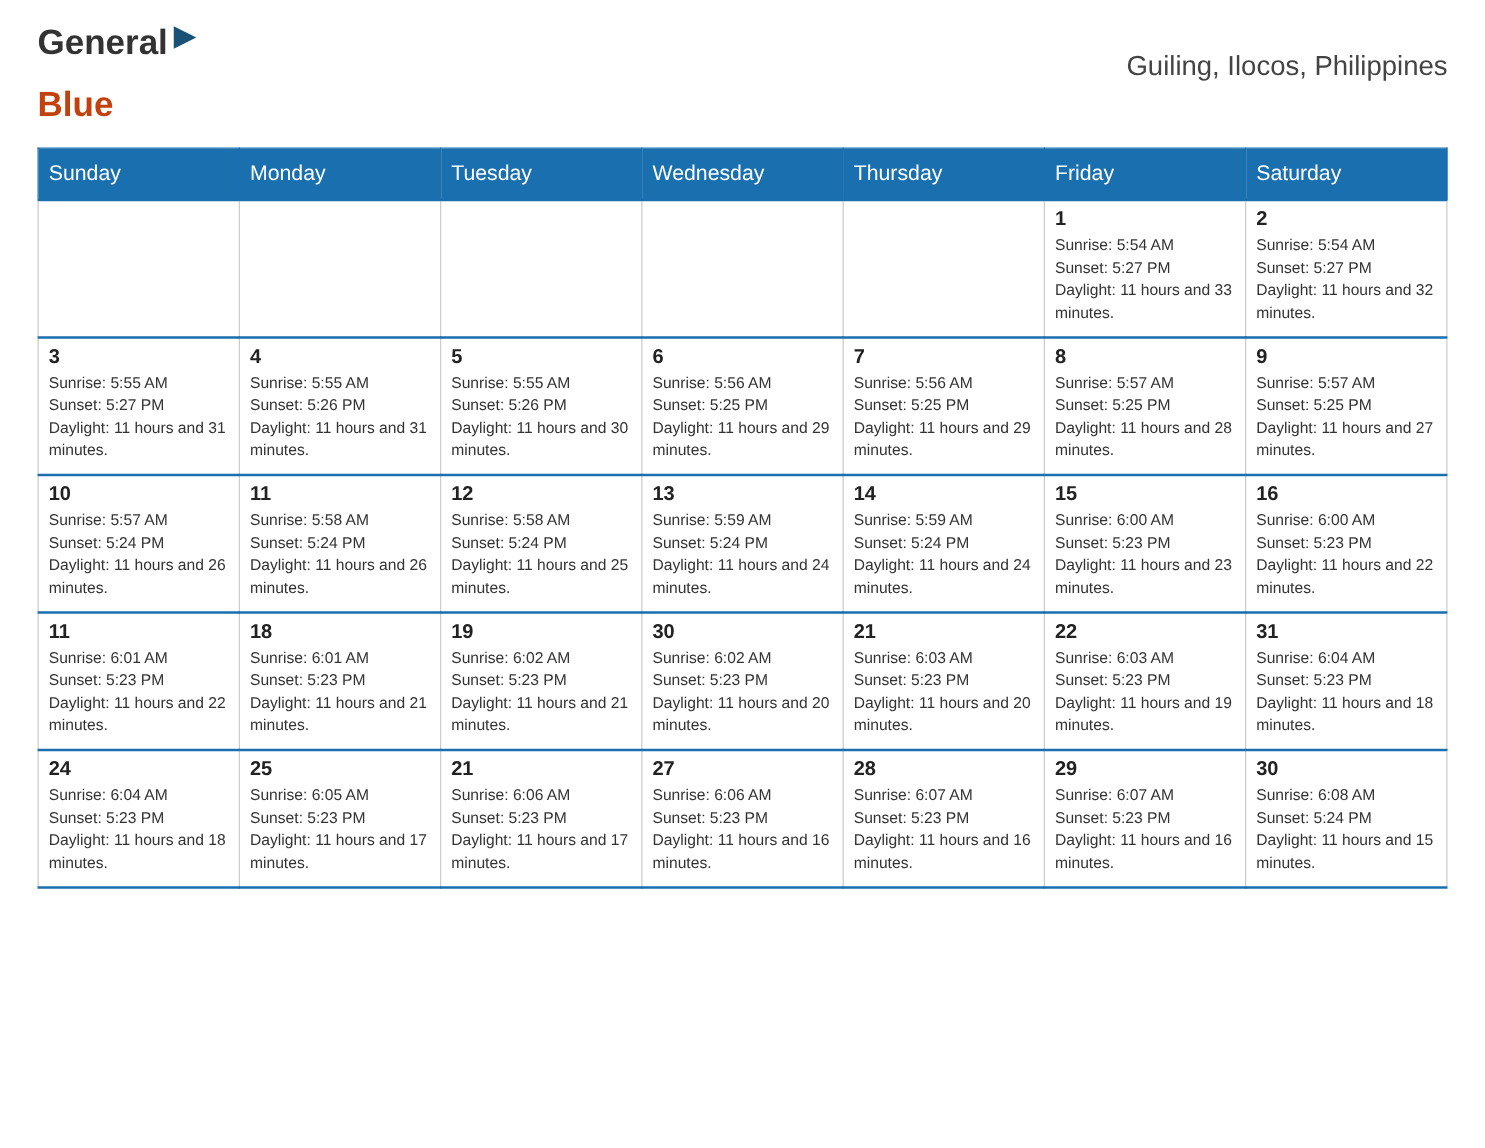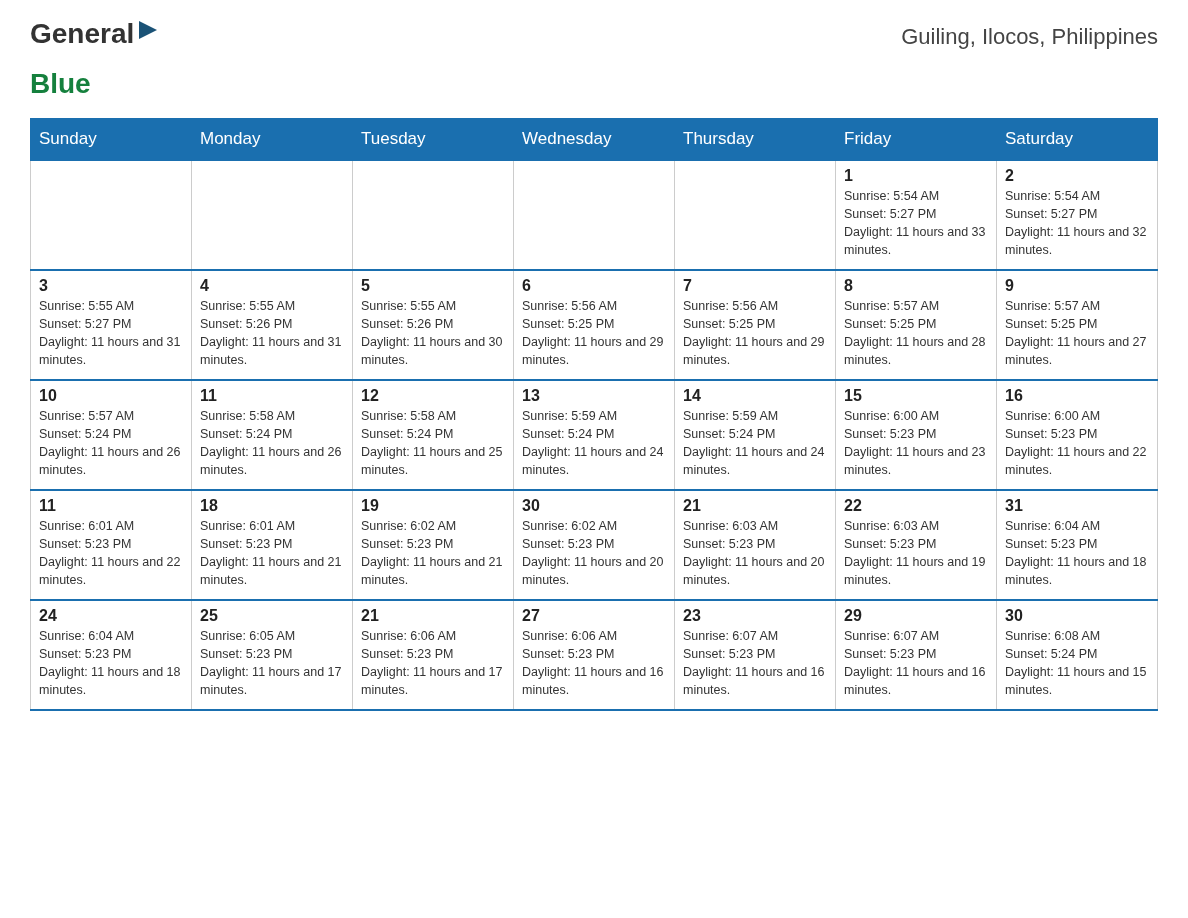--- a/index.html
+++ b/index.html
@@ -24,37 +24,37 @@
     }
     .logo-general {
       font-size: 28px;
       font-weight: bold;
       color: #333;
       line-height: 1;
     }
     .logo-blue {
       font-size: 28px;
       font-weight: bold;
-      color: #15803d;
+      color: #c2410c;
       line-height: 1;
       margin-top: 2px;
     }
     .title-section {
       text-align: right;
     }
     .main-title {
       font-size: 52px;
       font-weight: normal;
       color: #222;
       line-height: 1.1;
     }
     .subtitle {
       font-size: 22px;
       color: #444;
-      margin-top: 4px;
+      margin-top: 20px;
     }
     .calendar {
       width: 100%;
       border-collapse: collapse;
       padding-left: 44px;
     }
     .calendar th {
       background-color: #1a6faf;
       color: #fff;
       padding: 10px 8px;
@@ -242,21 +242,21 @@
         </td>
         <td>
           <span class="day-num">21</span>
           <div class="day-info">Sunrise: 6:06 AM<br>Sunset: 5:23 PM<br>Daylight: 11 hours and 17 minutes.</div>
         </td>
         <td>
           <span class="day-num">27</span>
           <div class="day-info">Sunrise: 6:06 AM<br>Sunset: 5:23 PM<br>Daylight: 11 hours and 16 minutes.</div>
         </td>
         <td>
-          <span class="day-num">23</span>
+          <span class="day-num">28</span>
           <div class="day-info">Sunrise: 6:07 AM<br>Sunset: 5:23 PM<br>Daylight: 11 hours and 16 minutes.</div>
         </td>
         <td>
           <span class="day-num">29</span>
           <div class="day-info">Sunrise: 6:07 AM<br>Sunset: 5:23 PM<br>Daylight: 11 hours and 16 minutes.</div>
         </td>
         <td>
           <span class="day-num">30</span>
           <div class="day-info">Sunrise: 6:08 AM<br>Sunset: 5:24 PM<br>Daylight: 11 hours and 15 minutes.</div>
         </td>

